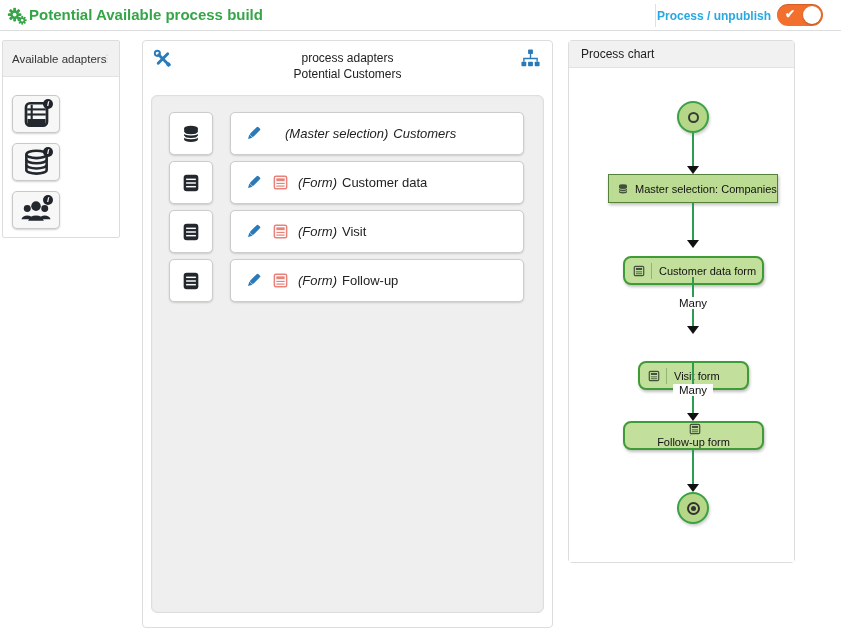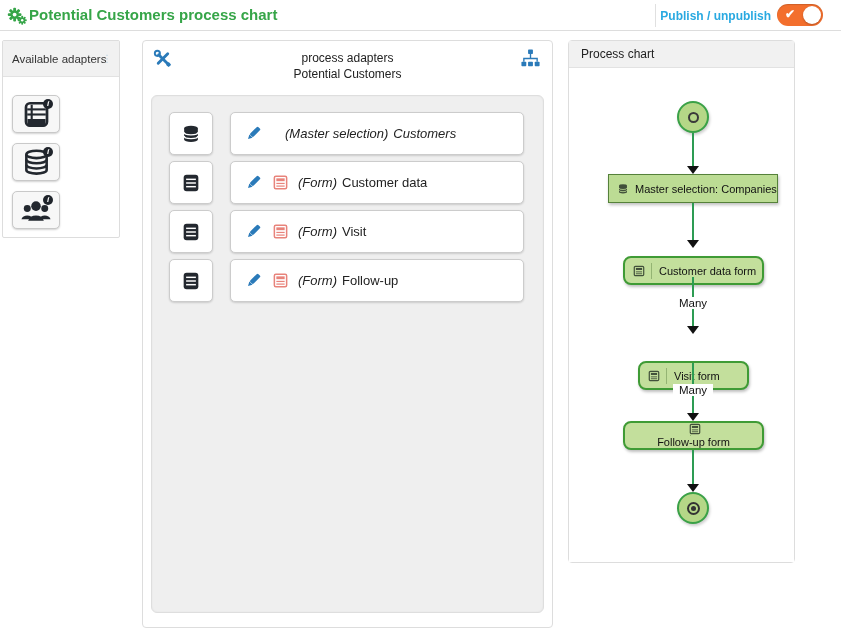--- a/index.html
+++ b/index.html
@@ -96,23 +96,23 @@
             <rect x="-1" y="-4.8" width="2" height="9.6" rx="0.8"></rect>
             <rect x="-1" y="-4.8" width="2" height="9.6" rx="0.8" transform="rotate(45)"></rect>
             <rect x="-1" y="-4.8" width="2" height="9.6" rx="0.8" transform="rotate(90)"></rect>
             <rect x="-1" y="-4.8" width="2" height="9.6" rx="0.8" transform="rotate(135)"></rect>
             <circle r="2.9"></circle>
           </g>
           <circle cx="16" cy="14" r="1.3" fill="#fff"></circle>
         </g>
       </svg>
     </span>
-    <span class="topbar-title">Potential Customers process chart</span>
+    <span class="topbar-title">Potential Available process build</span>
     <span class="topbar-divider"></span>
-    <span class="publish-link">Publish / unpublish</span>
+    <span class="publish-link">Process / unpublish</span>
     <span class="toggle">
       <span class="check">✔</span>
       <span class="knob"></span>
     </span>
   </div>
 
   <div class="panel" id="left-panel">
     <div class="panel-head">
       <span>Available adapters</span>
       <span class="ellipsis-glyph">⋮</span>

